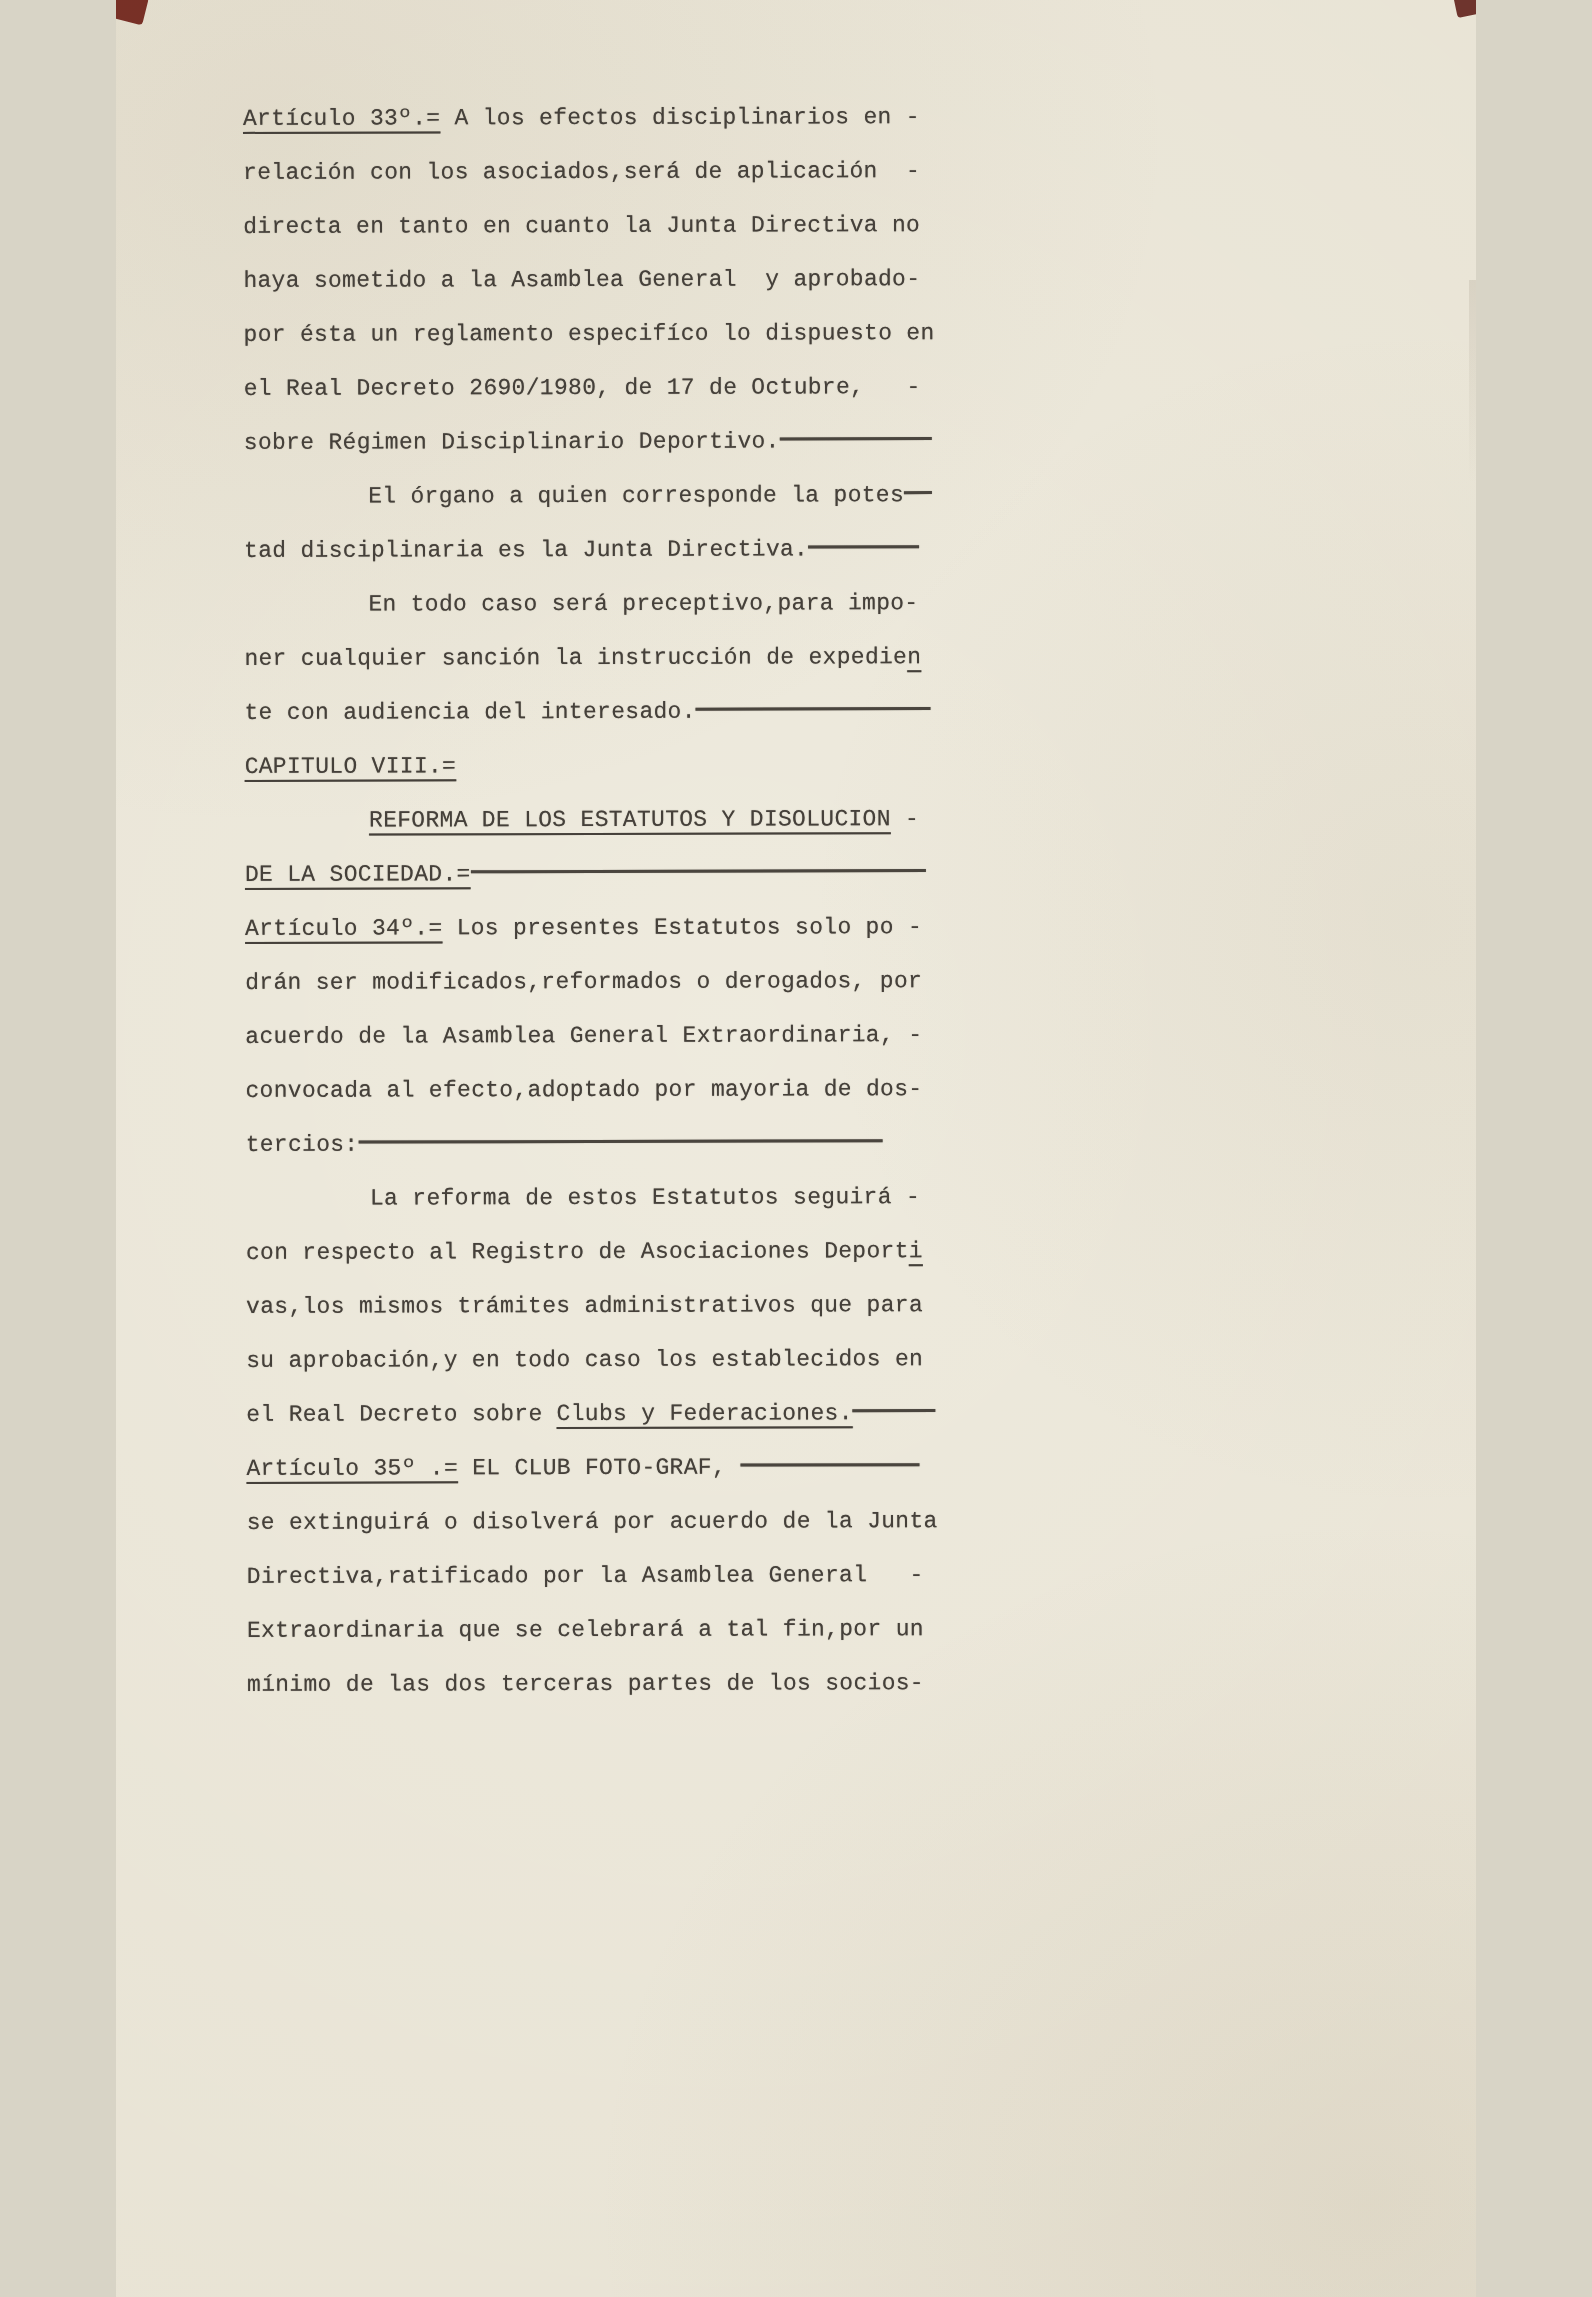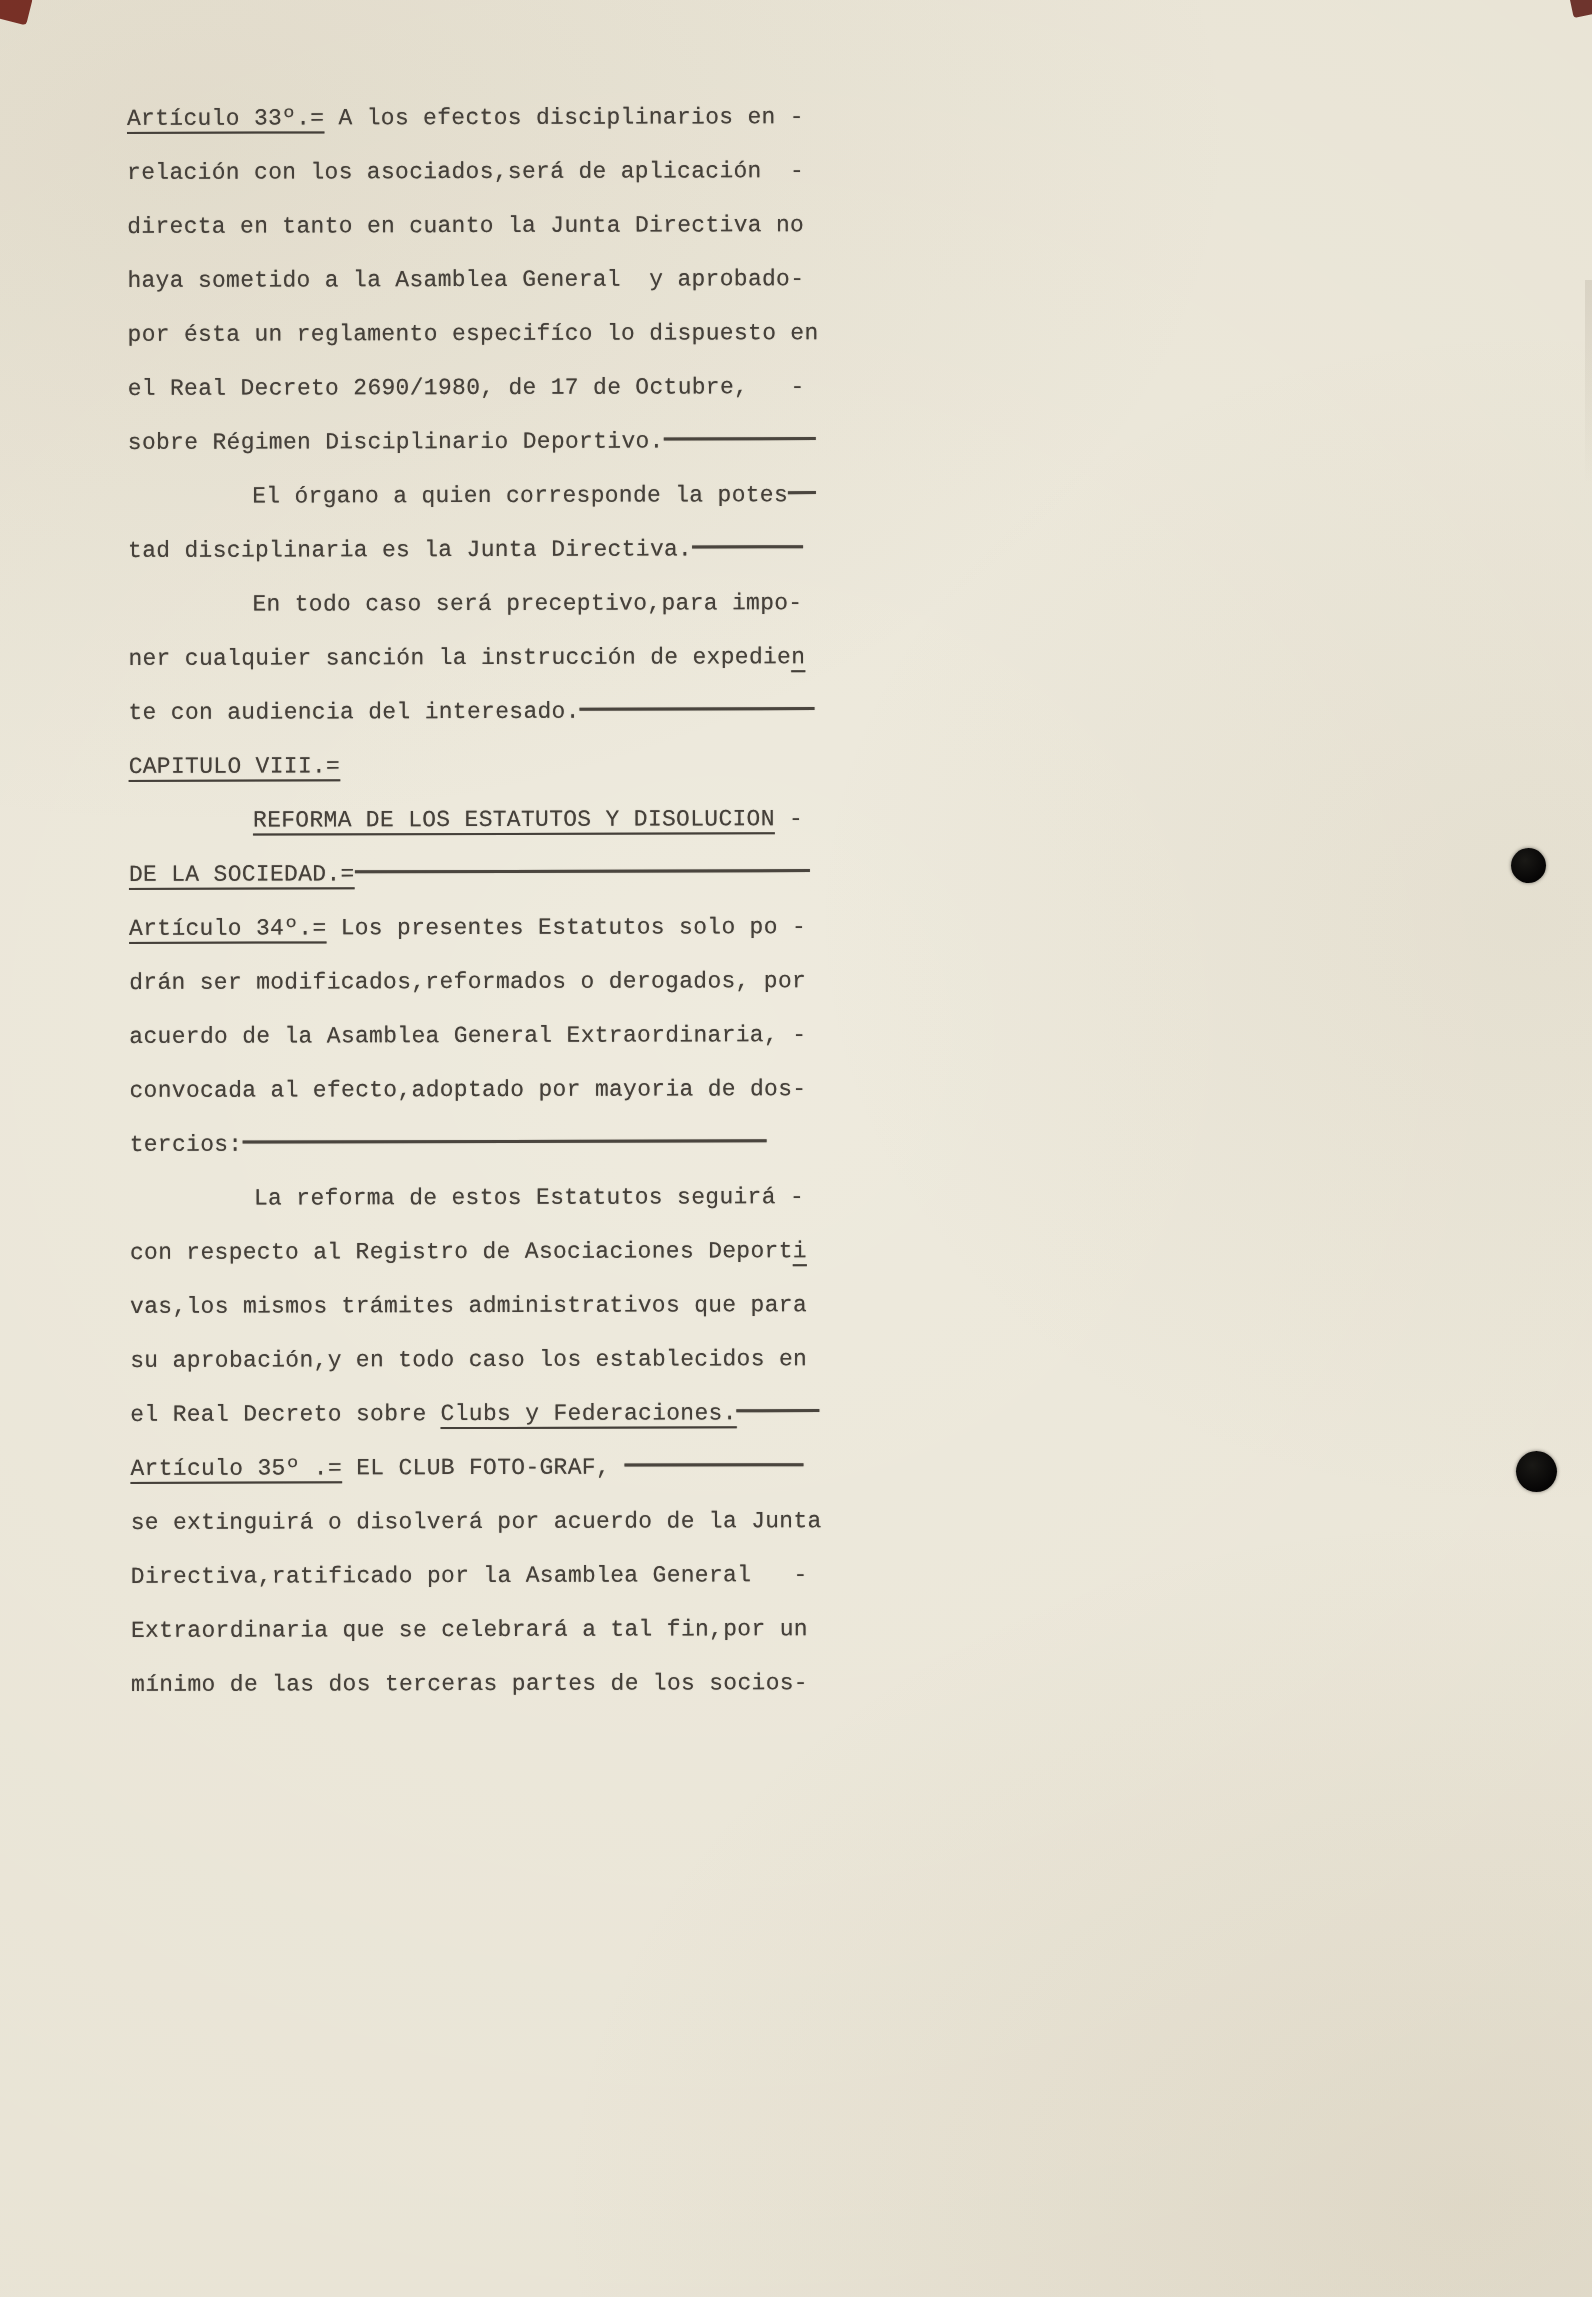--- a/index.html
+++ b/index.html
@@ -1,18 +1,18 @@
 <!DOCTYPE html>
 <html style="font-size:15px"><head>
 <meta charset="utf-8">
 <style>
   html,body{margin:0;padding:0;background:#d8d4c6;}
   .page{
     position:relative;
-    width:1592px;height:2298px;
+    width:1360px;height:2298px;
     margin:0 auto;
     overflow:hidden;
     background:
       radial-gradient(120% 55% at 12% 6%, rgba(150,130,95,.10), transparent 55%),
       radial-gradient(95% 50% at 92% 96%, rgba(150,130,95,.12), transparent 60%),
       radial-gradient(70% 40% at 96% 40%, rgba(140,120,85,.07), transparent 65%),
       radial-gradient(140% 90% at 45% 45%, rgba(255,255,248,.28), transparent 75%),
       #e8e3d4;
     font-family:"Liberation Mono","DejaVu Sans Mono",monospace;
     color:#45403a;

